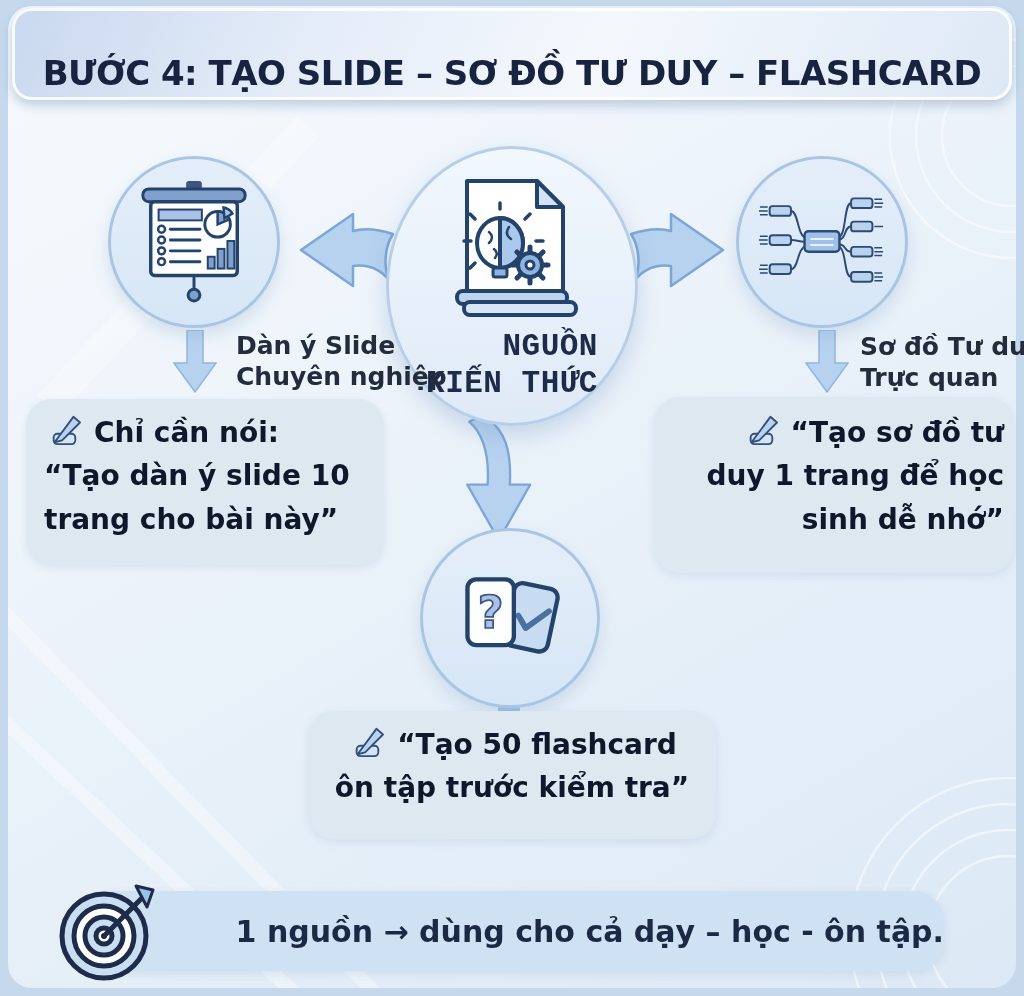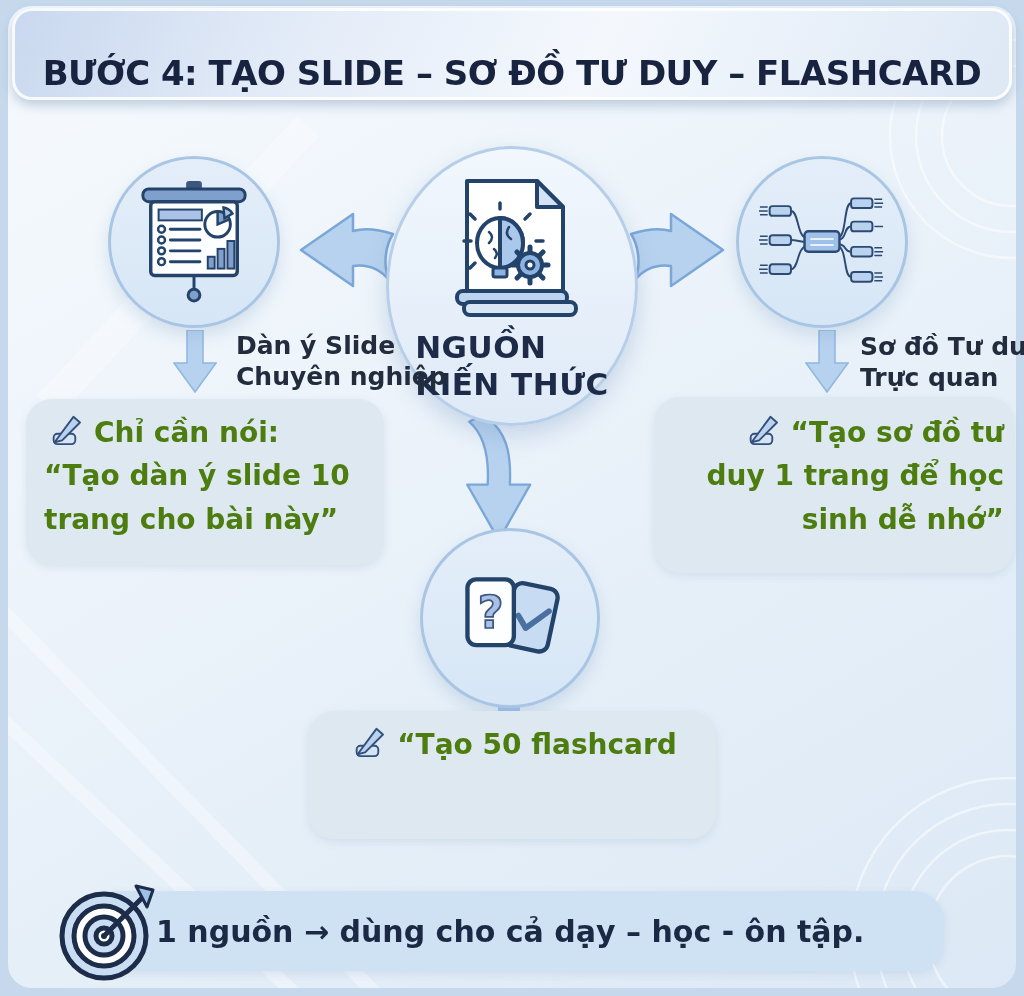--- a/index.html
+++ b/index.html
@@ -18,40 +18,40 @@
   .circle { position:absolute; border-radius:50%; background:linear-gradient(180deg,#e4eef9,#d6e6f6);
             border:3px solid #a9c5e4; box-shadow:0 8px 16px rgba(110,145,185,.22);
             display:flex; align-items:center; justify-content:center; z-index:3; }
   .circle-center { left:386px; top:146px; width:252px; height:280px; flex-direction:column;
             background:linear-gradient(180deg,#f1f7fd,#dfeaf7); border-color:#b7cee9;
             box-shadow:0 10px 22px rgba(105,140,185,.28); }
   .circle-slide { left:108px; top:156px; width:172px; height:172px; }
   .circle-mindmap { left:736px; top:156px; width:172px; height:172px; }
   .circle-flashcard { left:420px; top:528px; width:180px; height:180px; }
 
-  .center-title { text-align:left; line-height:1.18; margin-top:0; }
+  .center-title { text-align:right; line-height:1.18; margin-top:0;font-family:Liberation Mono, monospace; }
   .center-title div { font-size:31px; font-weight:bold; color:#1d2b49; letter-spacing:.5px; white-space:nowrap; }
 
   .arrow { position:absolute; z-index:2; }
 
   .branch-label { position:absolute; font-size:25px; font-weight:bold; color:#222c3d; line-height:1.25; z-index:4; }
   .branch-label div { white-space:nowrap; }
 
-  .note { position:absolute; background:#dde8f1; border-radius:26px; color:#4d7c0f; font-weight:bold;
+  .note { position:absolute; background:#dde8f1; border-radius:26px; color:#0f172a; font-weight:bold;
           font-size:28px; line-height:1.55; z-index:4; box-shadow:0 3px 8px rgba(130,155,190,.18); }
   .note div { white-space:nowrap; }
   .note-slide { left:26px; top:399px; width:358px; height:166px; padding:12px 14px 0 18px; }
   .note-mindmap { left:654px; top:397px; width:360px; height:176px; padding:14px 10px 0 22px;text-align:right; }
   .note-flashcard { left:308px; top:711px; width:408px; height:128px; padding:12px 6px 0 6px; text-align:center; }
   .pen { display:inline-block; vertical-align:-4px; margin-right:10px; }
 
   .stub { position:absolute; left:498px; top:699px; width:22px; height:16px; background:#a3c4ea; border-radius:3px; z-index:2; }
 
   .footer-pill { position:absolute; left:88px; top:891px; width:856px; height:80px; background:#cfe2f4;
-            border-radius:30px; display:flex; align-items:center; justify-content:flex-start; padding-left:68px; z-index:3;
+            border-radius:30px; display:flex; align-items:center; justify-content:flex-end; padding-left:68px; z-index:3;
             box-shadow:0 3px 8px rgba(130,155,190,.2); }
   .footer-text { font-size:30px; font-weight:bold; color:#1b2944; white-space:nowrap; }
   .target-wrap { position:absolute; left:58px; top:880px; z-index:4; }
 </style>
 </head>
 <body>
 
 <div class="canvas">
   <div class="panel">
     <svg class="deco" width="1008" height="982">
@@ -240,20 +240,21 @@
     <div>sinh dễ nhớ”</div>
   </div>
 
   <div class="note note-flashcard">
     <div>
       <svg class="pen" width="40" height="32" viewBox="0 0 40 34">
         <rect x="9" y="21" width="23" height="11" rx="4" fill="#d6e4f4" stroke="#33507a" stroke-width="2"></rect>
         <path d="M30,3 L37,9 L18,28 L10,30 Z" fill="#b9d3ef" stroke="#33507a" stroke-width="2" stroke-linejoin="round"></path>
       </svg><span>“Tạo 50 flashcard</span>
     </div>
+    <div>ôn tập trước kiểm tra”</div>
   </div>
 
   <div class="footer-pill">
     <div class="footer-text">1 nguồn → dùng cho cả dạy – học - ôn tập.</div>
   </div>
   <div class="target-wrap">
     <svg width="104" height="104" viewBox="0 0 104 104">
       <circle cx="46" cy="56" r="42" fill="#c9ddf3" stroke="#1d2c49" stroke-width="5"></circle>
       <circle cx="46" cy="56" r="30" fill="#ffffff" stroke="#1d2c49" stroke-width="5"></circle>
       <circle cx="46" cy="56" r="19" fill="#c9ddf3" stroke="#1d2c49" stroke-width="5"></circle>

